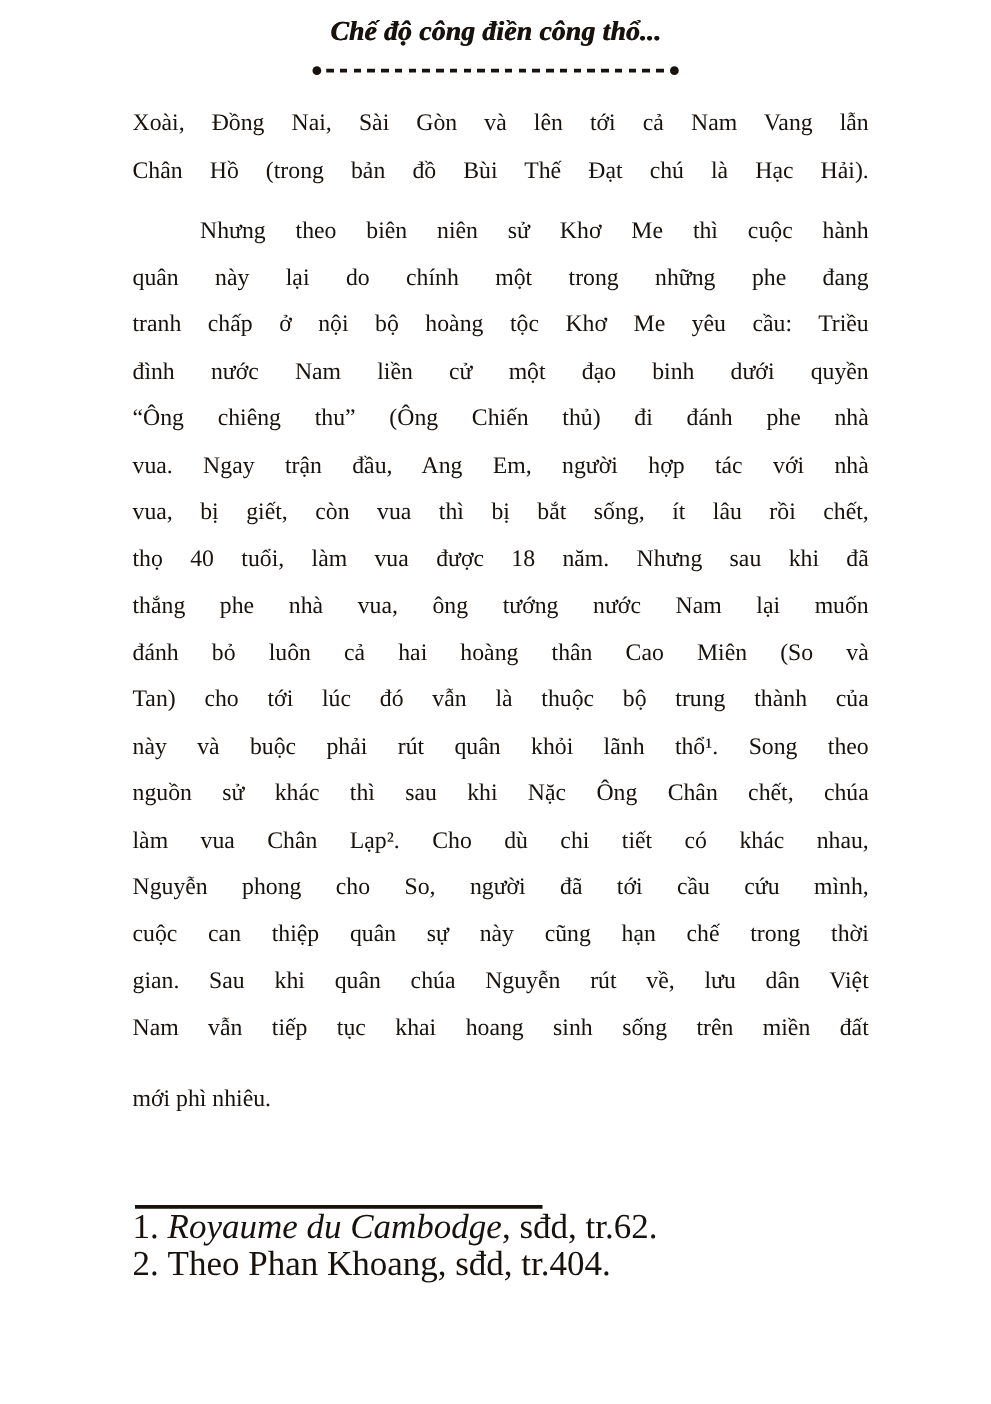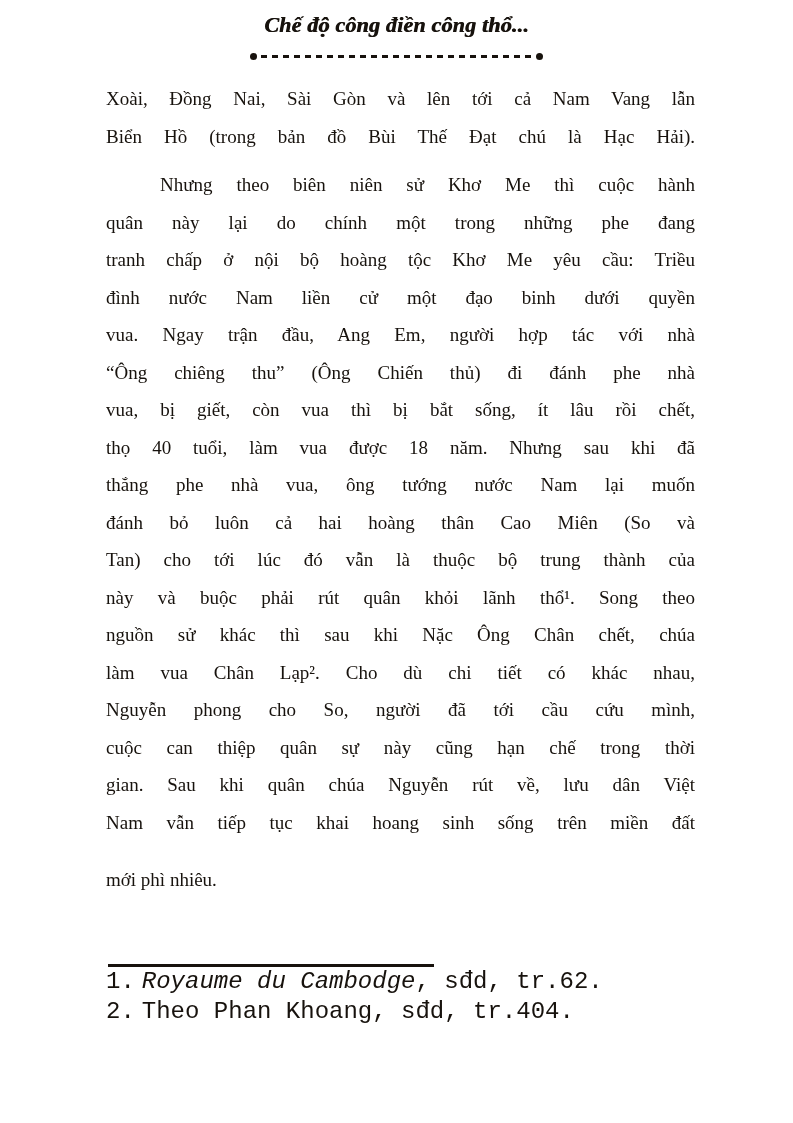--- a/index.html
+++ b/index.html
@@ -72,23 +72,22 @@
     left: 106px;
     width: 589px;
   }
   .fn-rule {
     width: 326px;
     height: 3px;
     background: #17120d;
     margin-left: 2px;
   }
   .footnote {
-    font-size: 24px;
+    font-size: 28px;
     line-height: 30px;
-    font-family: Liberation Mono, monospace;
   }
   .footnote:first-of-type { margin-top: 8px; }
   .footnote .num { margin-right: 7px; }
   .footnote .it { font-style: italic; }
 
   
   .page-footer {
     position: absolute;
     top: 1052px;
     left: 0;
@@ -123,29 +122,29 @@
 
   <div class="dash-line">
     <span class="dot"></span>
     <span class="dashes"></span>
     <span class="dot"></span>
   </div>
 
   <div class="body-text">
     <div class="para para-1">
       <div class="line">Xoài, Đồng Nai, Sài Gòn và lên tới cả Nam Vang lẫn</div>
-      <div class="line">Biển Hồ (trong bản đồ Bùi Thế Đạt chú là Hạc Hải).</div>
+      <div class="line">Chân Hồ (trong bản đồ Bùi Thế Đạt chú là Hạc Hải).</div>
     </div>
     <div class="para para-2">
       <div class="line indent">Nhưng theo biên niên sử Khơ Me thì cuộc hành</div>
       <div class="line">quân này lại do chính một trong những phe đang</div>
       <div class="line">tranh chấp ở nội bộ hoàng tộc Khơ Me yêu cầu: Triều</div>
       <div class="line">đình nước Nam liền cử một đạo binh dưới quyền</div>
+      <div class="line">“Ông chiêng thu” (Ông Chiến thủ) đi đánh phe nhà</div>
       <div class="line">vua. Ngay trận đầu, Ang Em, người hợp tác với nhà</div>
-      <div class="line">“Ông chiêng thu” (Ông Chiến thủ) đi đánh phe nhà</div>
       <div class="line">vua, bị giết, còn vua thì bị bắt sống, ít lâu rồi chết,</div>
       <div class="line">thọ 40 tuổi, làm vua được 18 năm. Nhưng sau khi đã</div>
       <div class="line">thắng phe nhà vua, ông tướng nước Nam lại muốn</div>
       <div class="line">đánh bỏ luôn cả hai hoàng thân Cao Miên (So và</div>
       <div class="line">Tan) cho tới lúc đó vẫn là thuộc bộ trung thành của</div>
       <div class="line">này và buộc phải rút quân khỏi lãnh thổ¹. Song theo</div>
       <div class="line">nguồn sử khác thì sau khi Nặc Ông Chân chết, chúa</div>
       <div class="line">làm vua Chân Lạp². Cho dù chi tiết có khác nhau,</div>
       <div class="line">Nguyễn phong cho So, người đã tới cầu cứu mình,</div>
       <div class="line">cuộc can thiệp quân sự này cũng hạn chế trong thời</div>

